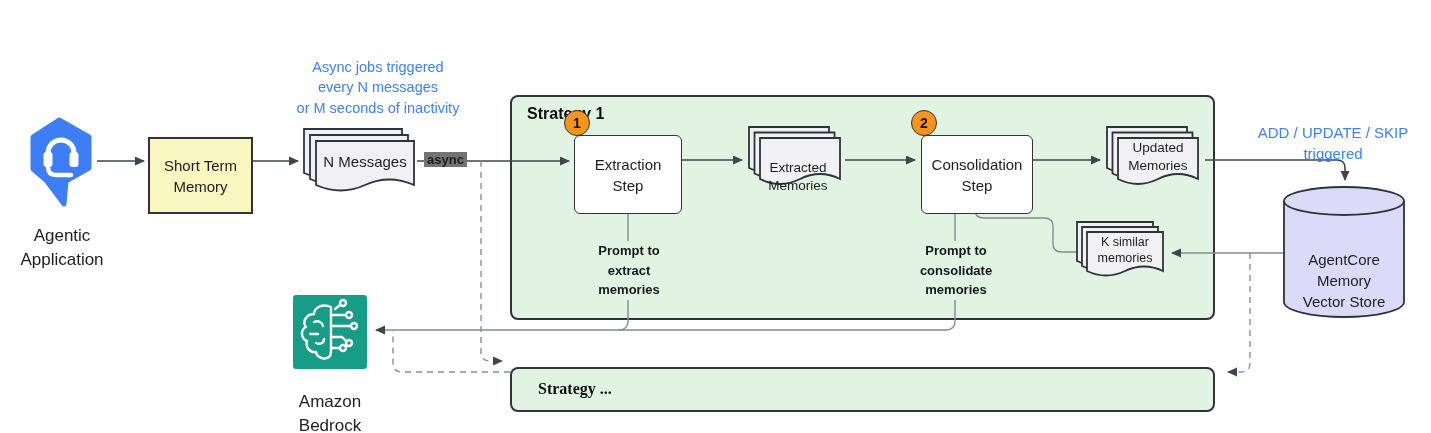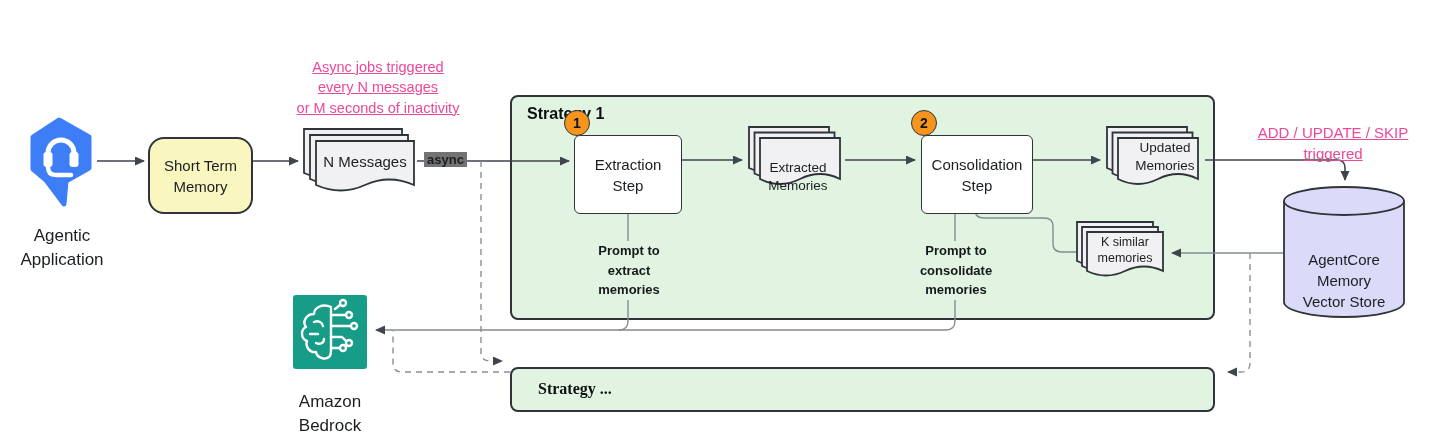--- a/index.html
+++ b/index.html
@@ -17,21 +17,21 @@
         display:flex;align-items:center;justify-content:center;font-size:15px;z-index:3;}
   .strategy{background:var(--strategy-fill);border:2px solid var(--border);border-radius:8px;z-index:1;}
   .strategy-title{position:absolute;font-weight:bold;font-size:16px;color:#0d0f11;}
   .doc-text{position:absolute;z-index:4;display:flex;align-items:center;justify-content:center;}
   .badge{position:absolute;width:26px;height:26px;border-radius:50%;background:var(--badge-fill);
          border:1.5px solid var(--border);display:flex;align-items:center;justify-content:center;
          font-weight:bold;font-size:14px;z-index:5;color:#101214;}
   .edge-label{position:absolute;background:#737373;font-weight:bold;font-size:13px;z-index:4;padding:0 3px;}
   .prompt{position:absolute;background:var(--strategy-fill);font-weight:bold;font-size:13px;
           z-index:3;line-height:1.5;text-align:center;color:#15181b;}
-  .note{position:absolute;font-size:14.5px;z-index:3;color:#ec4899;text-decoration:underline;}
+  .note{position:absolute;font-size:14.5px;z-index:3;color:#3b82f6;}
   .iconlabel{position:absolute;font-size:17px;z-index:3;}
   svg.lines{position:absolute;left:0;top:0;z-index:2;}
   svg.shape{position:absolute;z-index:3;}
 </style>
 </head>
 <body>
 
 <div class="canvas">
 
   <div class="abs strategy" style="left:510px;top:80px;width:705px;height:225px;">
@@ -71,21 +71,21 @@
     <g>
       <path d="M22,37 A13,13 0 0 1 48,37" fill="none" stroke="#fff" stroke-width="5" stroke-linecap="round"></path>
       <rect x="17.5" y="36" width="9" height="15" rx="3" fill="#fff"></rect>
       <rect x="43.5" y="36" width="9" height="15" rx="3" fill="#fff"></rect>
       <path d="M22,51 Q22,59 30,59 H45" fill="none" stroke="#fff" stroke-width="4.5" stroke-linecap="round"></path>
     </g>
   </svg>
   <div class="iconlabel ml abs" style="left:6px;top:209px;width:112px;">Agentic
 Application</div>
 
-  <div class="abs node ml" style="left:148px;top:122px;width:105px;height:77px;background:var(--memory-fill);border-radius:16px;border-width:2px;">Short Term
+  <div class="abs node ml" style="left:148px;top:122px;width:105px;height:77px;background:var(--memory-fill);border-radius:0;border-width:2px;">Short Term
 Memory</div>
 
   <div class="note ml" style="left:288px;top:57px;width:180px;">Async jobs triggered
 every N messages
 or M seconds of inactivity</div>
 
   <svg class="shape" style="left:303px;top:128px;" width="118" height="74" viewBox="0 0 118 74">
     <path d="M1,1 H99 V45 Q74,34 50,45 Q26,56 1,45 Z" fill="var(--doc-fill)" stroke="var(--border)" stroke-width="1.8"></path>
     <path d="M1,1 H99 V45 Q74,34 50,45 Q26,56 1,45 Z" transform="translate(6,6)" fill="var(--doc-fill)" stroke="var(--border)" stroke-width="1.8"></path>
     <path d="M1,1 H99 V45 Q74,34 50,45 Q26,56 1,45 Z" transform="translate(12,12)" fill="var(--doc-fill)" stroke="var(--border)" stroke-width="1.8"></path>
@@ -108,21 +108,21 @@
 
   <div class="abs node ml" style="left:921px;top:120px;width:112px;height:79px;">Consolidation
 Step</div>
   <div class="badge" style="left:911px;top:110px;">2</div>
 
   <svg class="shape" style="left:1106px;top:126px;" width="98" height="70" viewBox="0 0 98 70">
     <path d="M1,1 H81 V42 Q61,32 41,42 Q21,52 1,42 Z" fill="var(--doc-fill)" stroke="var(--border)" stroke-width="1.8"></path>
     <path d="M1,1 H81 V42 Q61,32 41,42 Q21,52 1,42 Z" transform="translate(5.5,5.5)" fill="var(--doc-fill)" stroke="var(--border)" stroke-width="1.8"></path>
     <path d="M1,1 H81 V42 Q61,32 41,42 Q21,52 1,42 Z" transform="translate(11,11)" fill="var(--doc-fill)" stroke="var(--border)" stroke-width="1.8"></path>
   </svg>
-  <div class="doc-text ml" style="left:1117px;top:137px;width:96px;height:40px;font-size:13.5px;line-height:1.35;">Updated
+  <div class="doc-text ml" style="left:1117px;top:137px;width:82px;height:40px;font-size:13.5px;line-height:1.35;">Updated
 Memories</div>
 
   <div class="prompt ml" style="left:586px;top:241px;width:86px;">Prompt to
 extract
 memories</div>
   <div class="prompt ml" style="left:912px;top:241px;width:88px;">Prompt to
 consolidate
 memories</div>
 
   <svg class="shape" style="left:1076px;top:221px;" width="92" height="66" viewBox="0 0 92 66">

